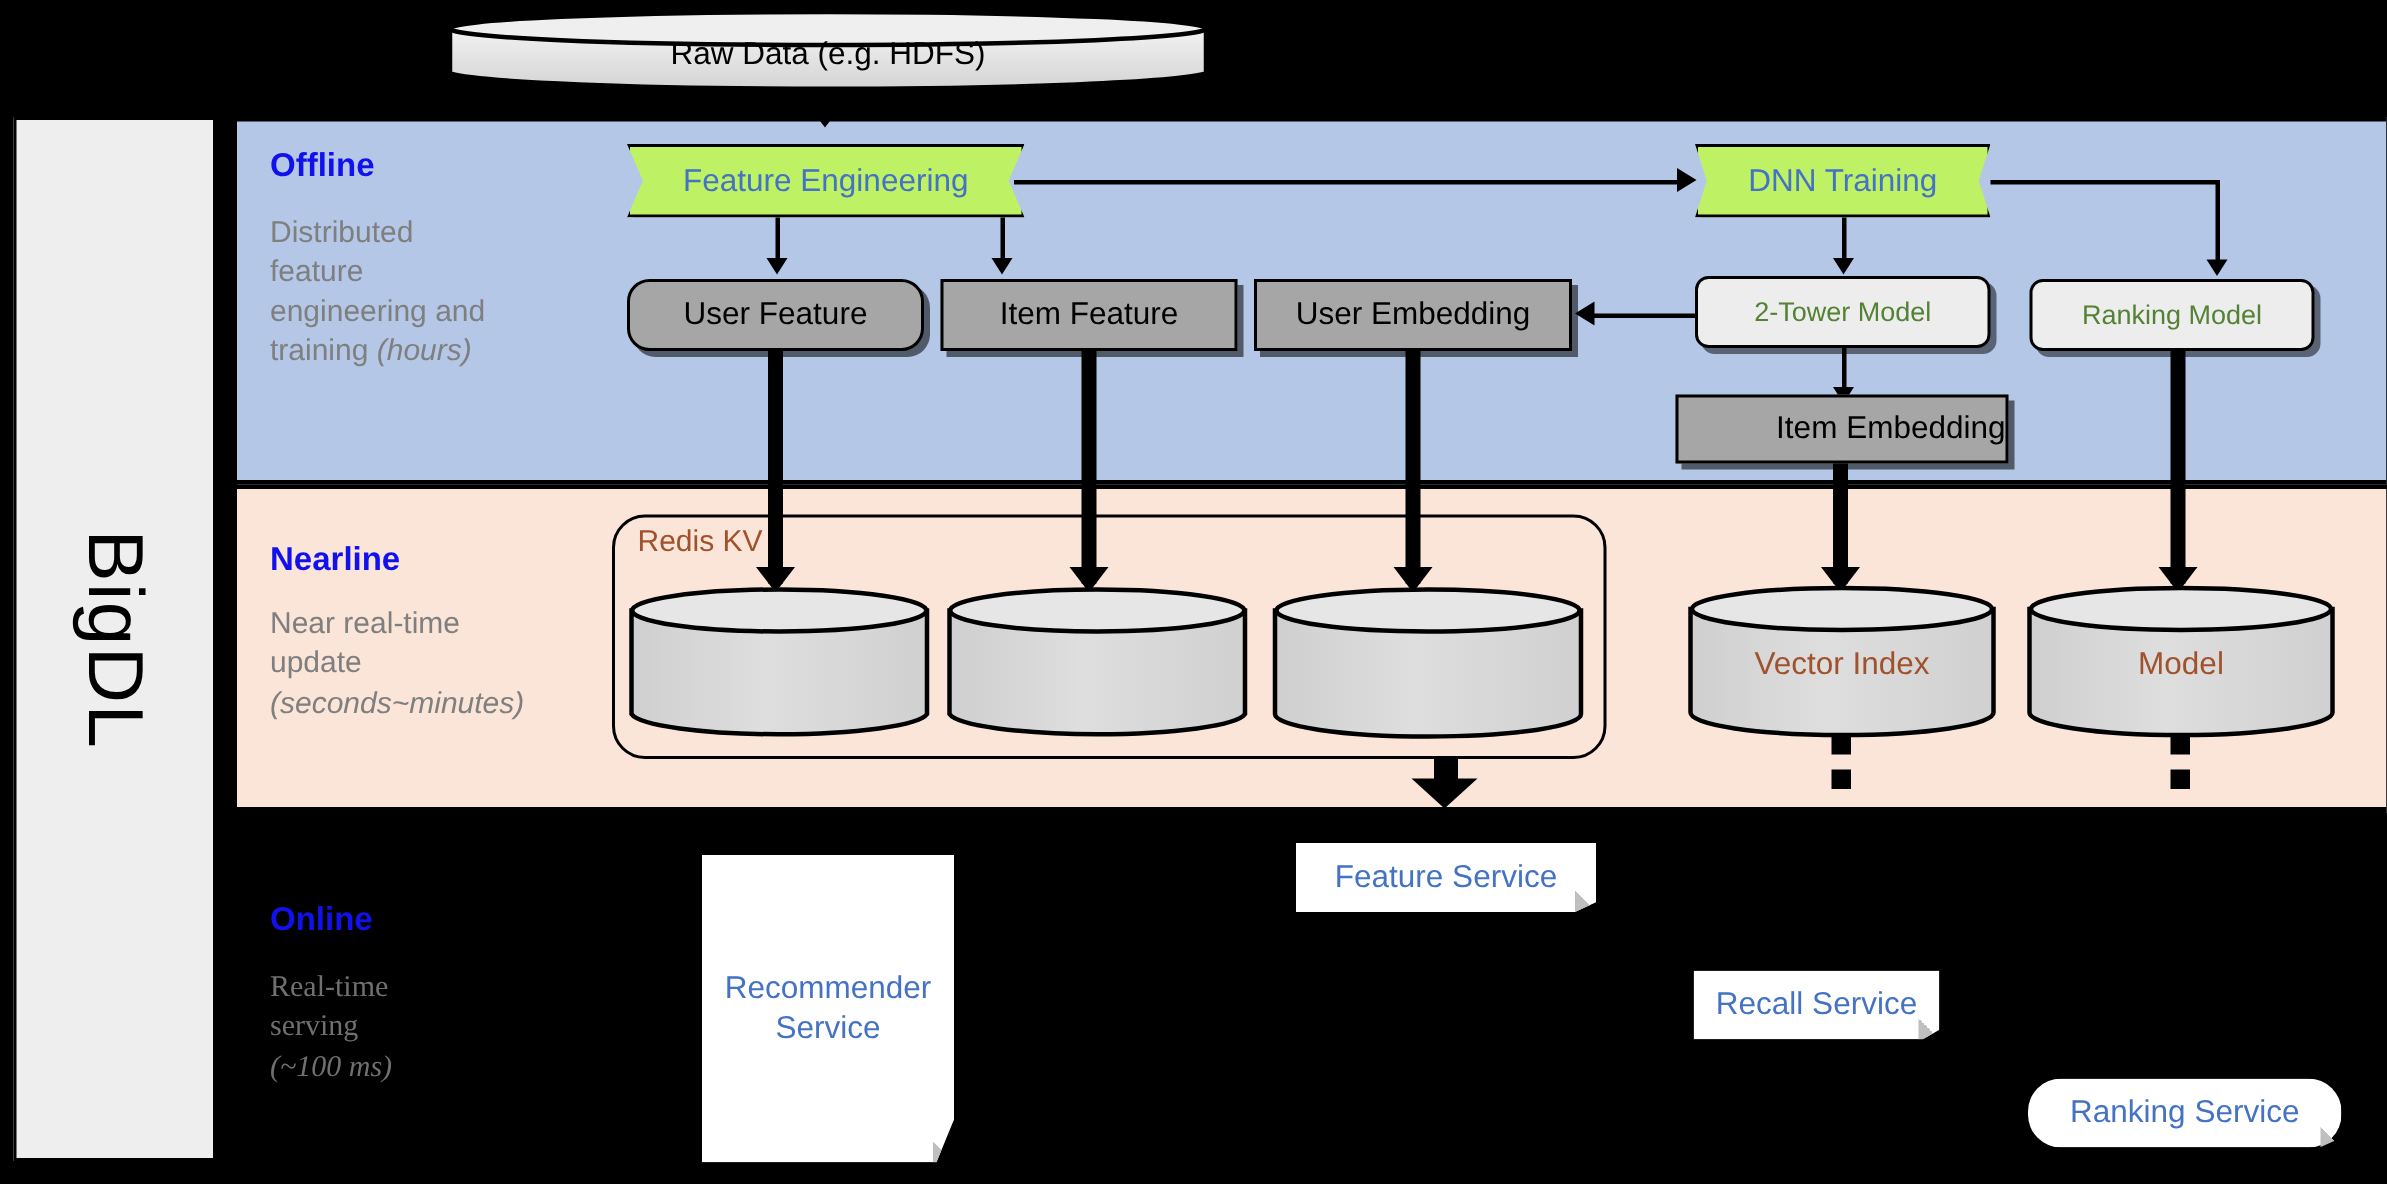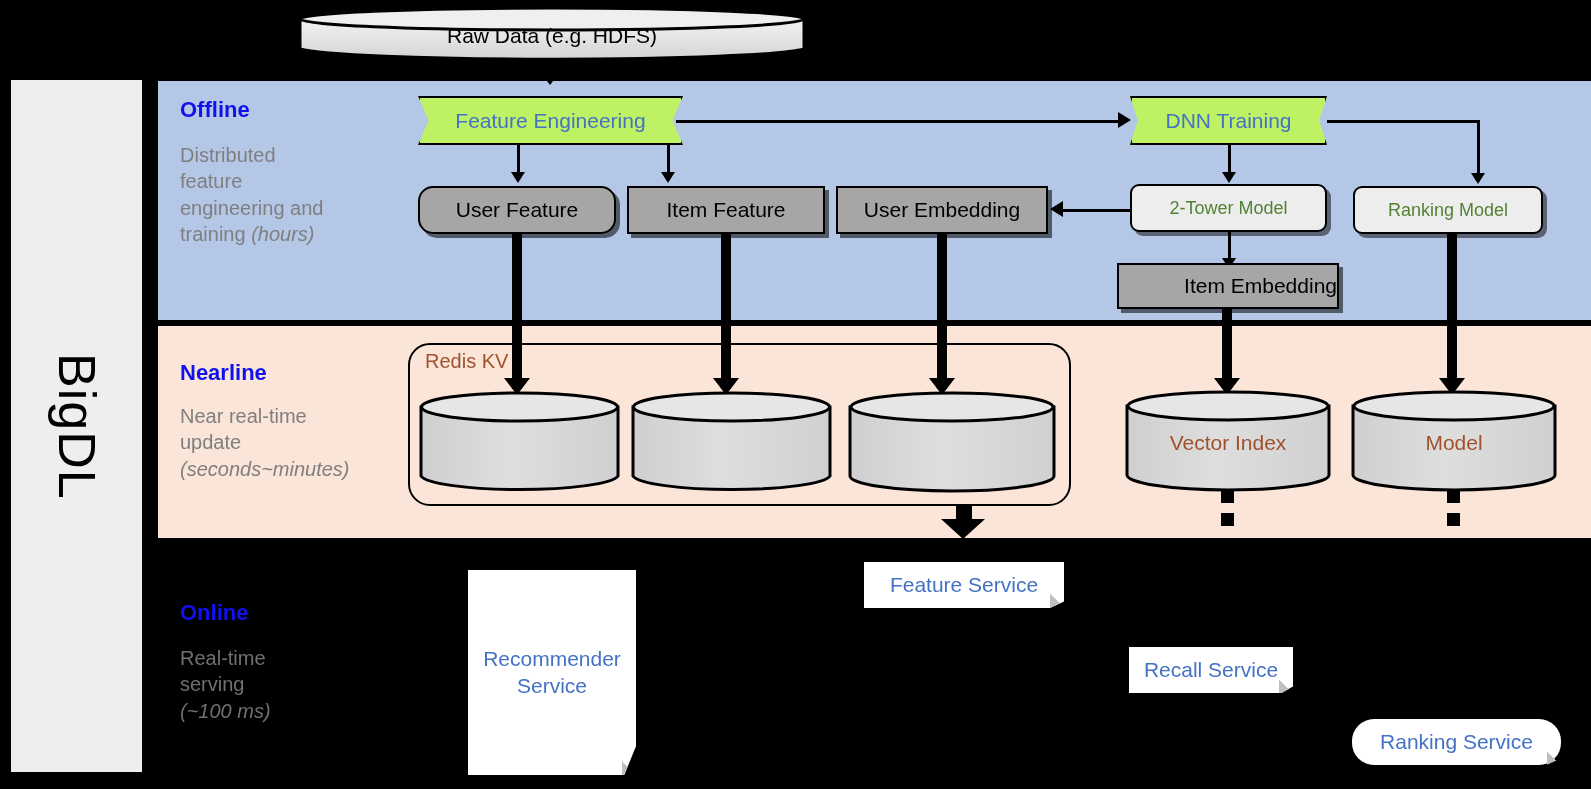--- a/index.html
+++ b/index.html
@@ -24,21 +24,21 @@
 
   
   .band { position:absolute; left:158px; width:1433px; }
   #band-offline  { top:78px;  height:245px; background:#b4c7e7; border-top:3px solid #000; border-bottom:3px solid #000;}
   #band-nearline { top:326px; height:216px; background:#fae5d8; border-bottom:4px solid #000;}
   #band-online   { top:546px; height:243px; background:#000; }
 
   .band-title { position:absolute; color:#1111ee; font-size:22px; font-weight:bold; }
   .band-sub   { position:absolute; color:#7f7f7f; font-size:20px; line-height:1.32; }
   .band-sub i { font-style:italic; }
-  #online-sub { color:#707070; }
+  #online-sub { color:#707070;font-family:Liberation Serif, serif; }
 
   
   .gray-box {
     position:absolute; background:#a6a6a6; border:2.5px solid #000;
     display:flex; align-items:center; justify-content:center;
     color:#000; font-size:21px; box-shadow:4px 4px 0 rgba(0,0,0,.55);
   }
   .flag-box {
     position:absolute; background:#bef264; border:2.5px solid #000;
     display:flex; align-items:center; justify-content:center;

